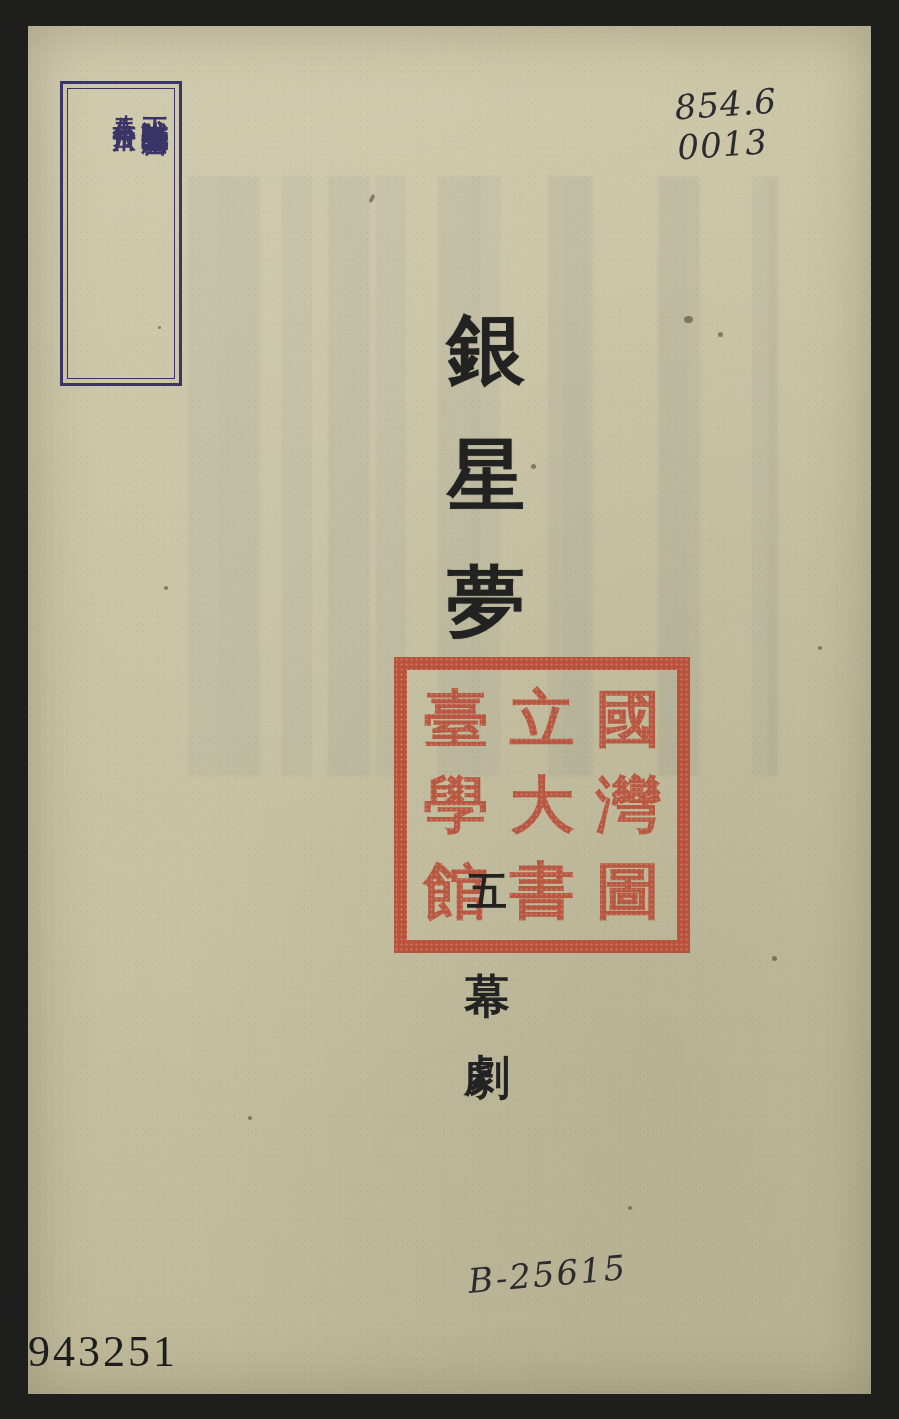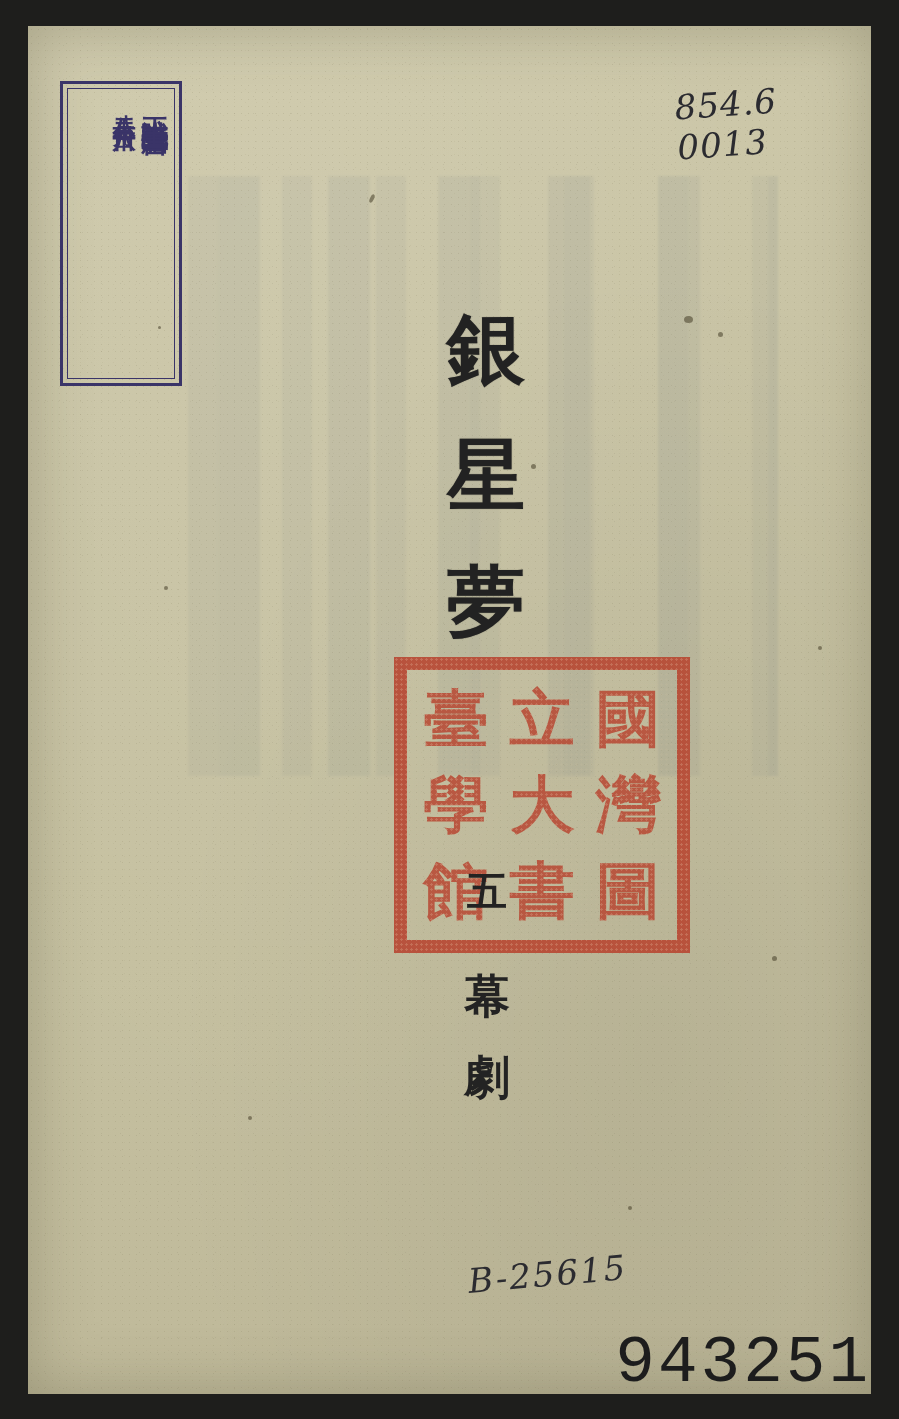--- a/index.html
+++ b/index.html
@@ -223,23 +223,23 @@
     mix-blend-mode: screen;
     opacity: 0.5;
   }
 
   
   #accession {
     position: absolute;
     left: 0;
     right: 0;
     top: 1300px;
-    text-align: right;
-    font-family: Liberation Mono, monospace;
-    font-size: 66px;
+    text-align: left;
+    font-family: Liberation Serif, serif;
+    font-size: 44px;
     letter-spacing: 3px;
     color: #1d1d1d;
   }
 </style>
 </head>
 <body>
 
 <div id="scan">
   <div id="paper">
 

